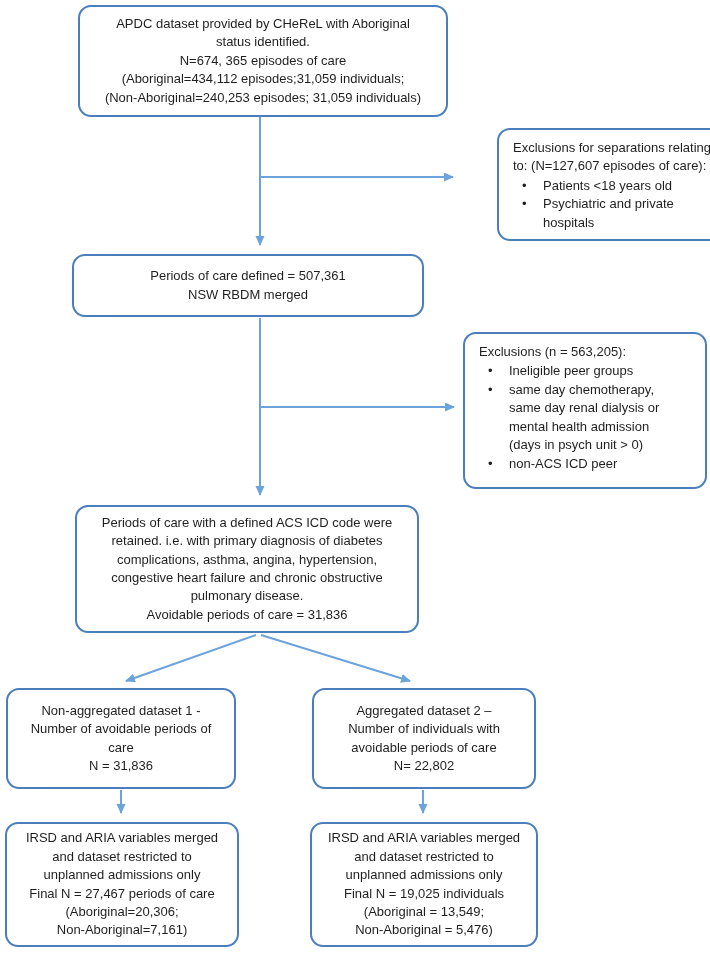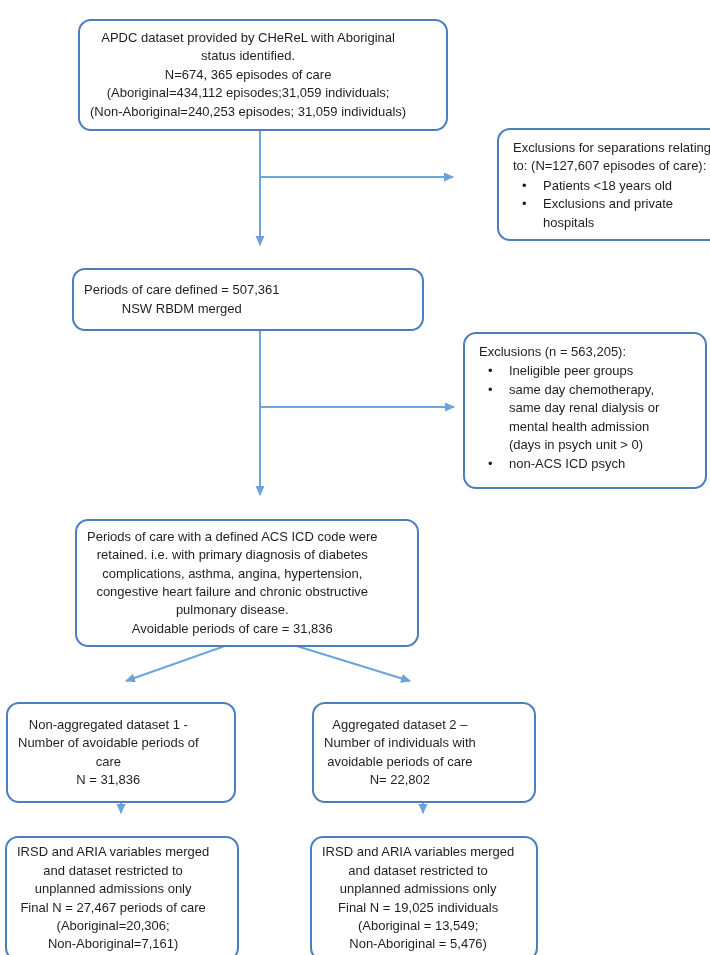--- a/index.html
+++ b/index.html
@@ -21,24 +21,23 @@
   }
   .connectors{position:absolute;left:0;top:0;width:710px;height:955px;pointer-events:none;}
   .box{
     position:absolute;
     box-sizing:border-box;
     border:2px solid var(--box-border);
     border-radius:13px;
     background:var(--background);
   }
   .box.center{
-    display:flex;align-items:center;
+    display:flex;align-items:center;justify-content:center;
     text-align:center;
     padding:11px 10px;
-    margin-top:14px;
   }
   .txt{white-space:pre-line;}
   .box.left{padding:9px 14px;text-align:left;}
   .bullets{list-style:none;margin:1px 0 0;padding:0;}
   .bullets li{display:flex;align-items:flex-start;}
   .bullets .dot{width:30px;padding-left:9px;box-sizing:border-box;flex:0 0 30px;}
   .bullets .btxt{white-space:pre-line;}
   
   #box-apdc      {left:78px;  top:5px;   width:370px; height:112px;}
   #box-excl1     {left:462px; top:128px; width:244px; height:113px;margin-left:35px;}
@@ -84,21 +83,21 @@
   <div class="box left" id="box-excl1">
     <div class="txt">Exclusions for separations relating
 to: (N=127,607 episodes of care):</div>
     <ul class="bullets">
       <li>
         <span class="dot">•</span>
         <span class="btxt">Patients &lt;18 years old</span>
       </li>
       <li>
         <span class="dot">•</span>
-        <span class="btxt">Exclusions and private
+        <span class="btxt">Psychiatric and private
 hospitals</span>
       </li>
     </ul>
   </div>
 
   <div class="box center" id="box-periods">
     <div class="txt">Periods of care defined = 507,361
 NSW RBDM merged</div>
   </div>
 
@@ -111,21 +110,21 @@
       </li>
       <li>
         <span class="dot">•</span>
         <span class="btxt">same day chemotherapy,
 same day renal dialysis or
 mental health admission
 (days in psych unit &gt; 0)</span>
       </li>
       <li>
         <span class="dot">•</span>
-        <span class="btxt">non-ACS ICD psych</span>
+        <span class="btxt">non-ACS ICD peer</span>
       </li>
     </ul>
   </div>
 
   <div class="box center" id="box-acs">
     <div class="txt">Periods of care with a defined ACS ICD code were
 retained. i.e. with primary diagnosis of diabetes
 complications, asthma, angina, hypertension,
 congestive heart failure and chronic obstructive
 pulmonary disease.

